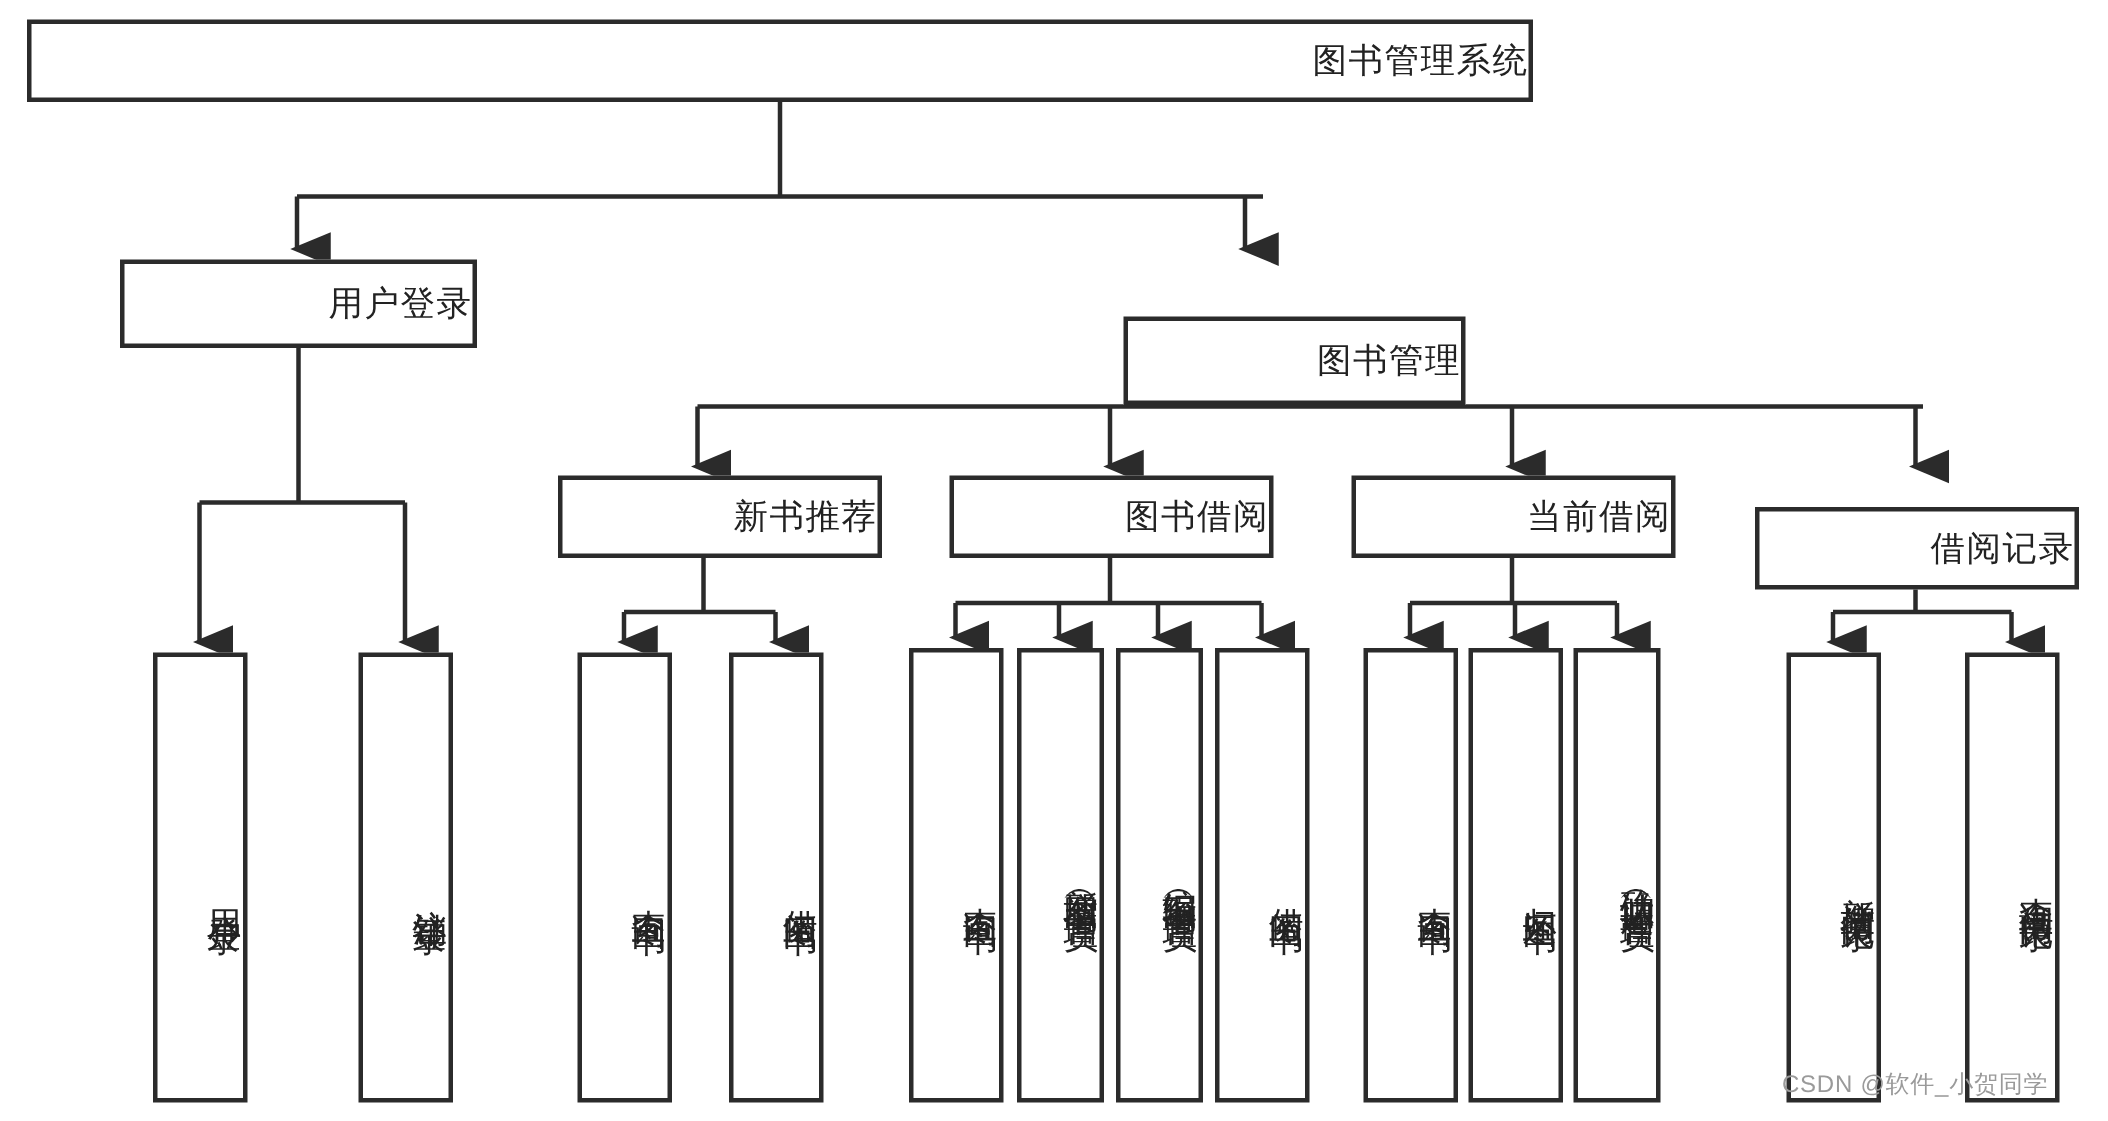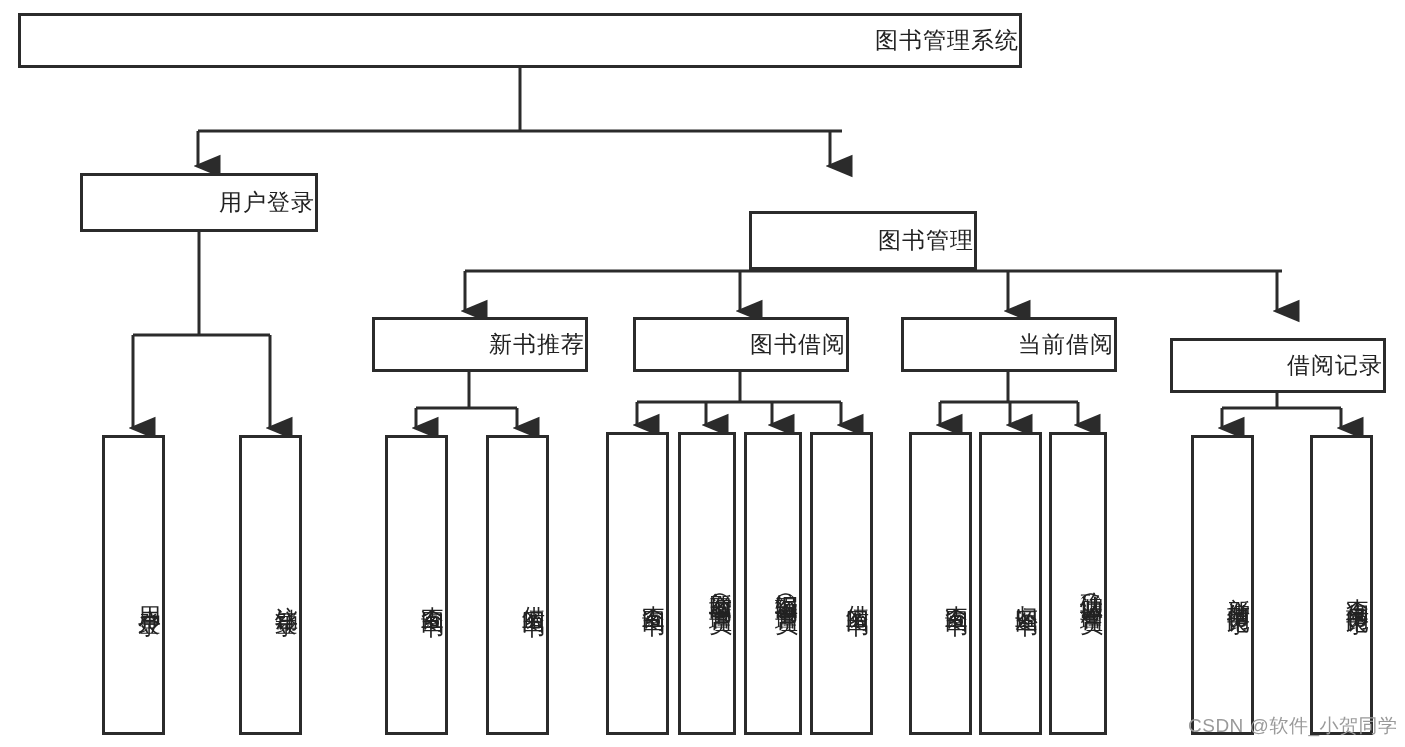--- a/index.html
+++ b/index.html
@@ -53,21 +53,21 @@
     left: 0;
     top: 0;
     width: 1405px;
     height: 747px;
     pointer-events: none;
   }
   .watermark {
     position: absolute;
     left: 1188px;
     top: 713px;
-    font-size: 19px;
+    font-size: 16px;
     color: #9a9a9a;
     white-space: nowrap;
     letter-spacing: 0.5px;
   }
 </style>
 </head>
 <body>
 
 <div id="canvas">
 

